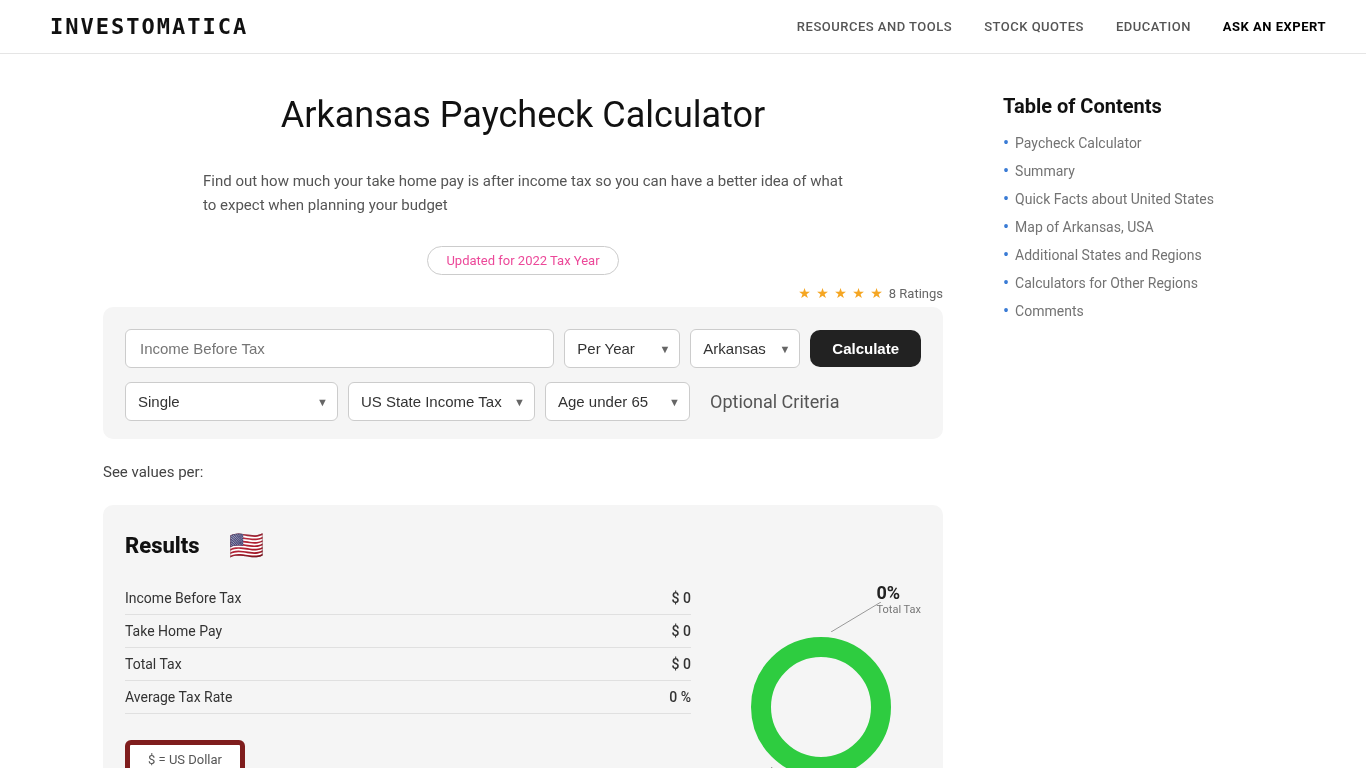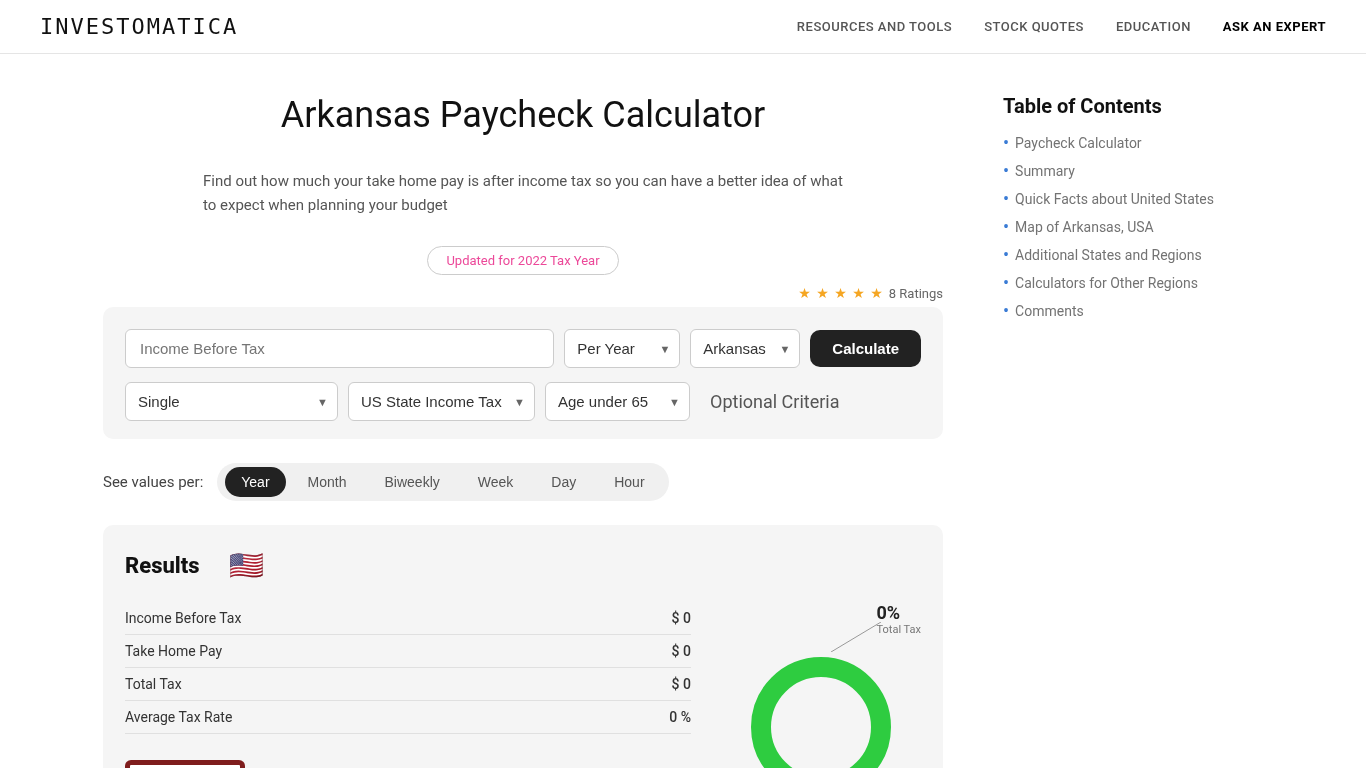--- a/index.html
+++ b/index.html
@@ -1,20 +1,20 @@
 <!DOCTYPE html>
 <html><head>
   <meta charset="utf-8">
   <style>
     * { box-sizing: border-box; margin: 0; padding: 0; }
     body { font-family: -apple-system, BlinkMacSystemFont, 'Segoe UI', Roboto, sans-serif; background: #fff; color: #222; font-size: 15px; }
 
     
     .header { display: flex; align-items: center; justify-content: space-between; padding: 14px 40px; border-bottom: 1px solid #e5e5e5; }
-    .logo { font-size: 22px; font-weight: 400; letter-spacing: 2px; font-family: monospace; color: #111; }
+    .logo { font-size: 22px; font-weight: 700; letter-spacing: 2px; font-family: monospace; color: #111; margin-left: 10px; }
     .nav { display: flex; gap: 32px; align-items: center; }
     .nav-item { font-size: 13px; color: #555; text-transform: uppercase; letter-spacing: 0.5px; cursor: pointer; font-weight: 500; }
     .nav-item.active { font-weight: 700; color: #000; }
 
     
     .main-layout { display: flex; max-width: 1200px; margin: 0 auto; padding: 40px 20px 40px 20px; gap: 60px; }
     .main-content { flex: 1; }
     .sidebar { width: 260px; flex-shrink: 0; }
 
     
@@ -149,28 +149,20 @@
             <option>Age 65 or over</option>
           </select>
           <span class="select-arrow">▼</span>
         </div>
         <span class="optional-label">Optional Criteria</span>
       </div>
     </div>
 
     <div class="see-values-row">
       <span class="see-values-label">See values per:</span>
-      <div class="period-btns">
-        <button class="period-btn active">Year</button>
-        <button class="period-btn">Month</button>
-        <button class="period-btn">Biweekly</button>
-        <button class="period-btn">Week</button>
-        <button class="period-btn">Day</button>
-        <button class="period-btn">Hour</button>
-      </div>
     </div>
 
     <div class="results-box">
       <div class="results-header">
         <span class="results-title">Results</span>
         <span class="flag">🇺🇸</span>
       </div>
       <div class="results-grid">
         <div class="results-table">
           <div class="results-row">

